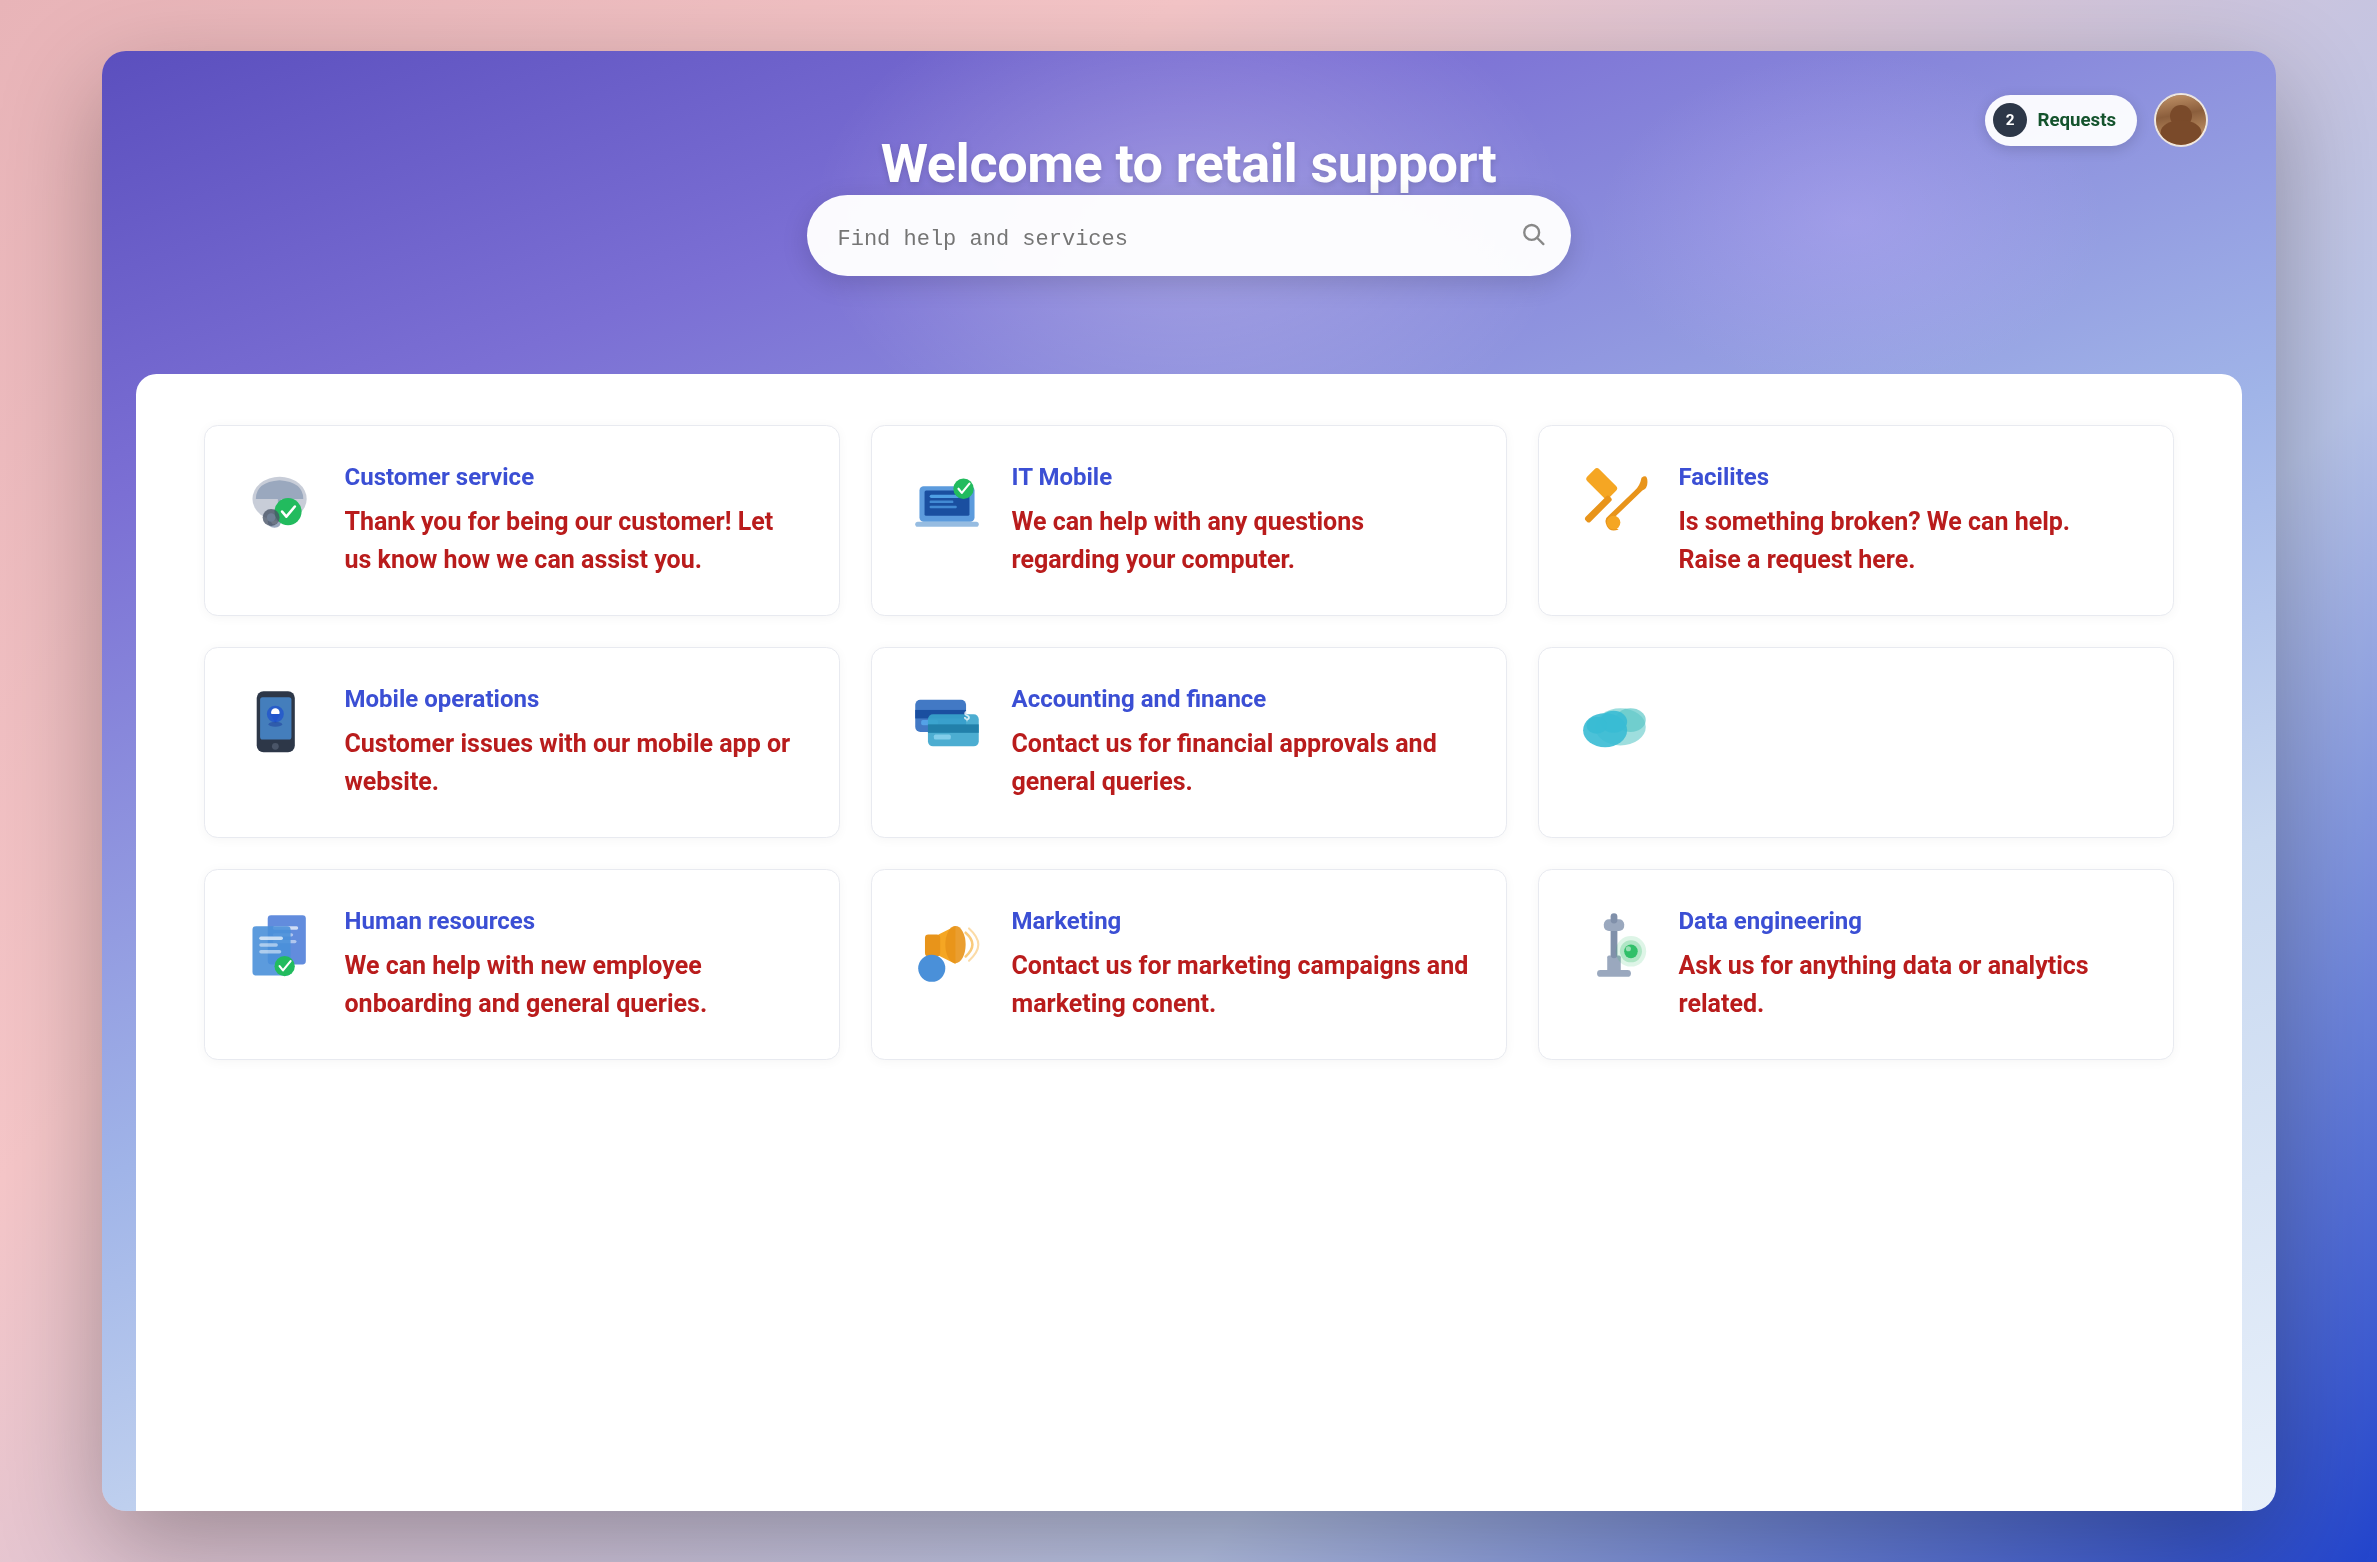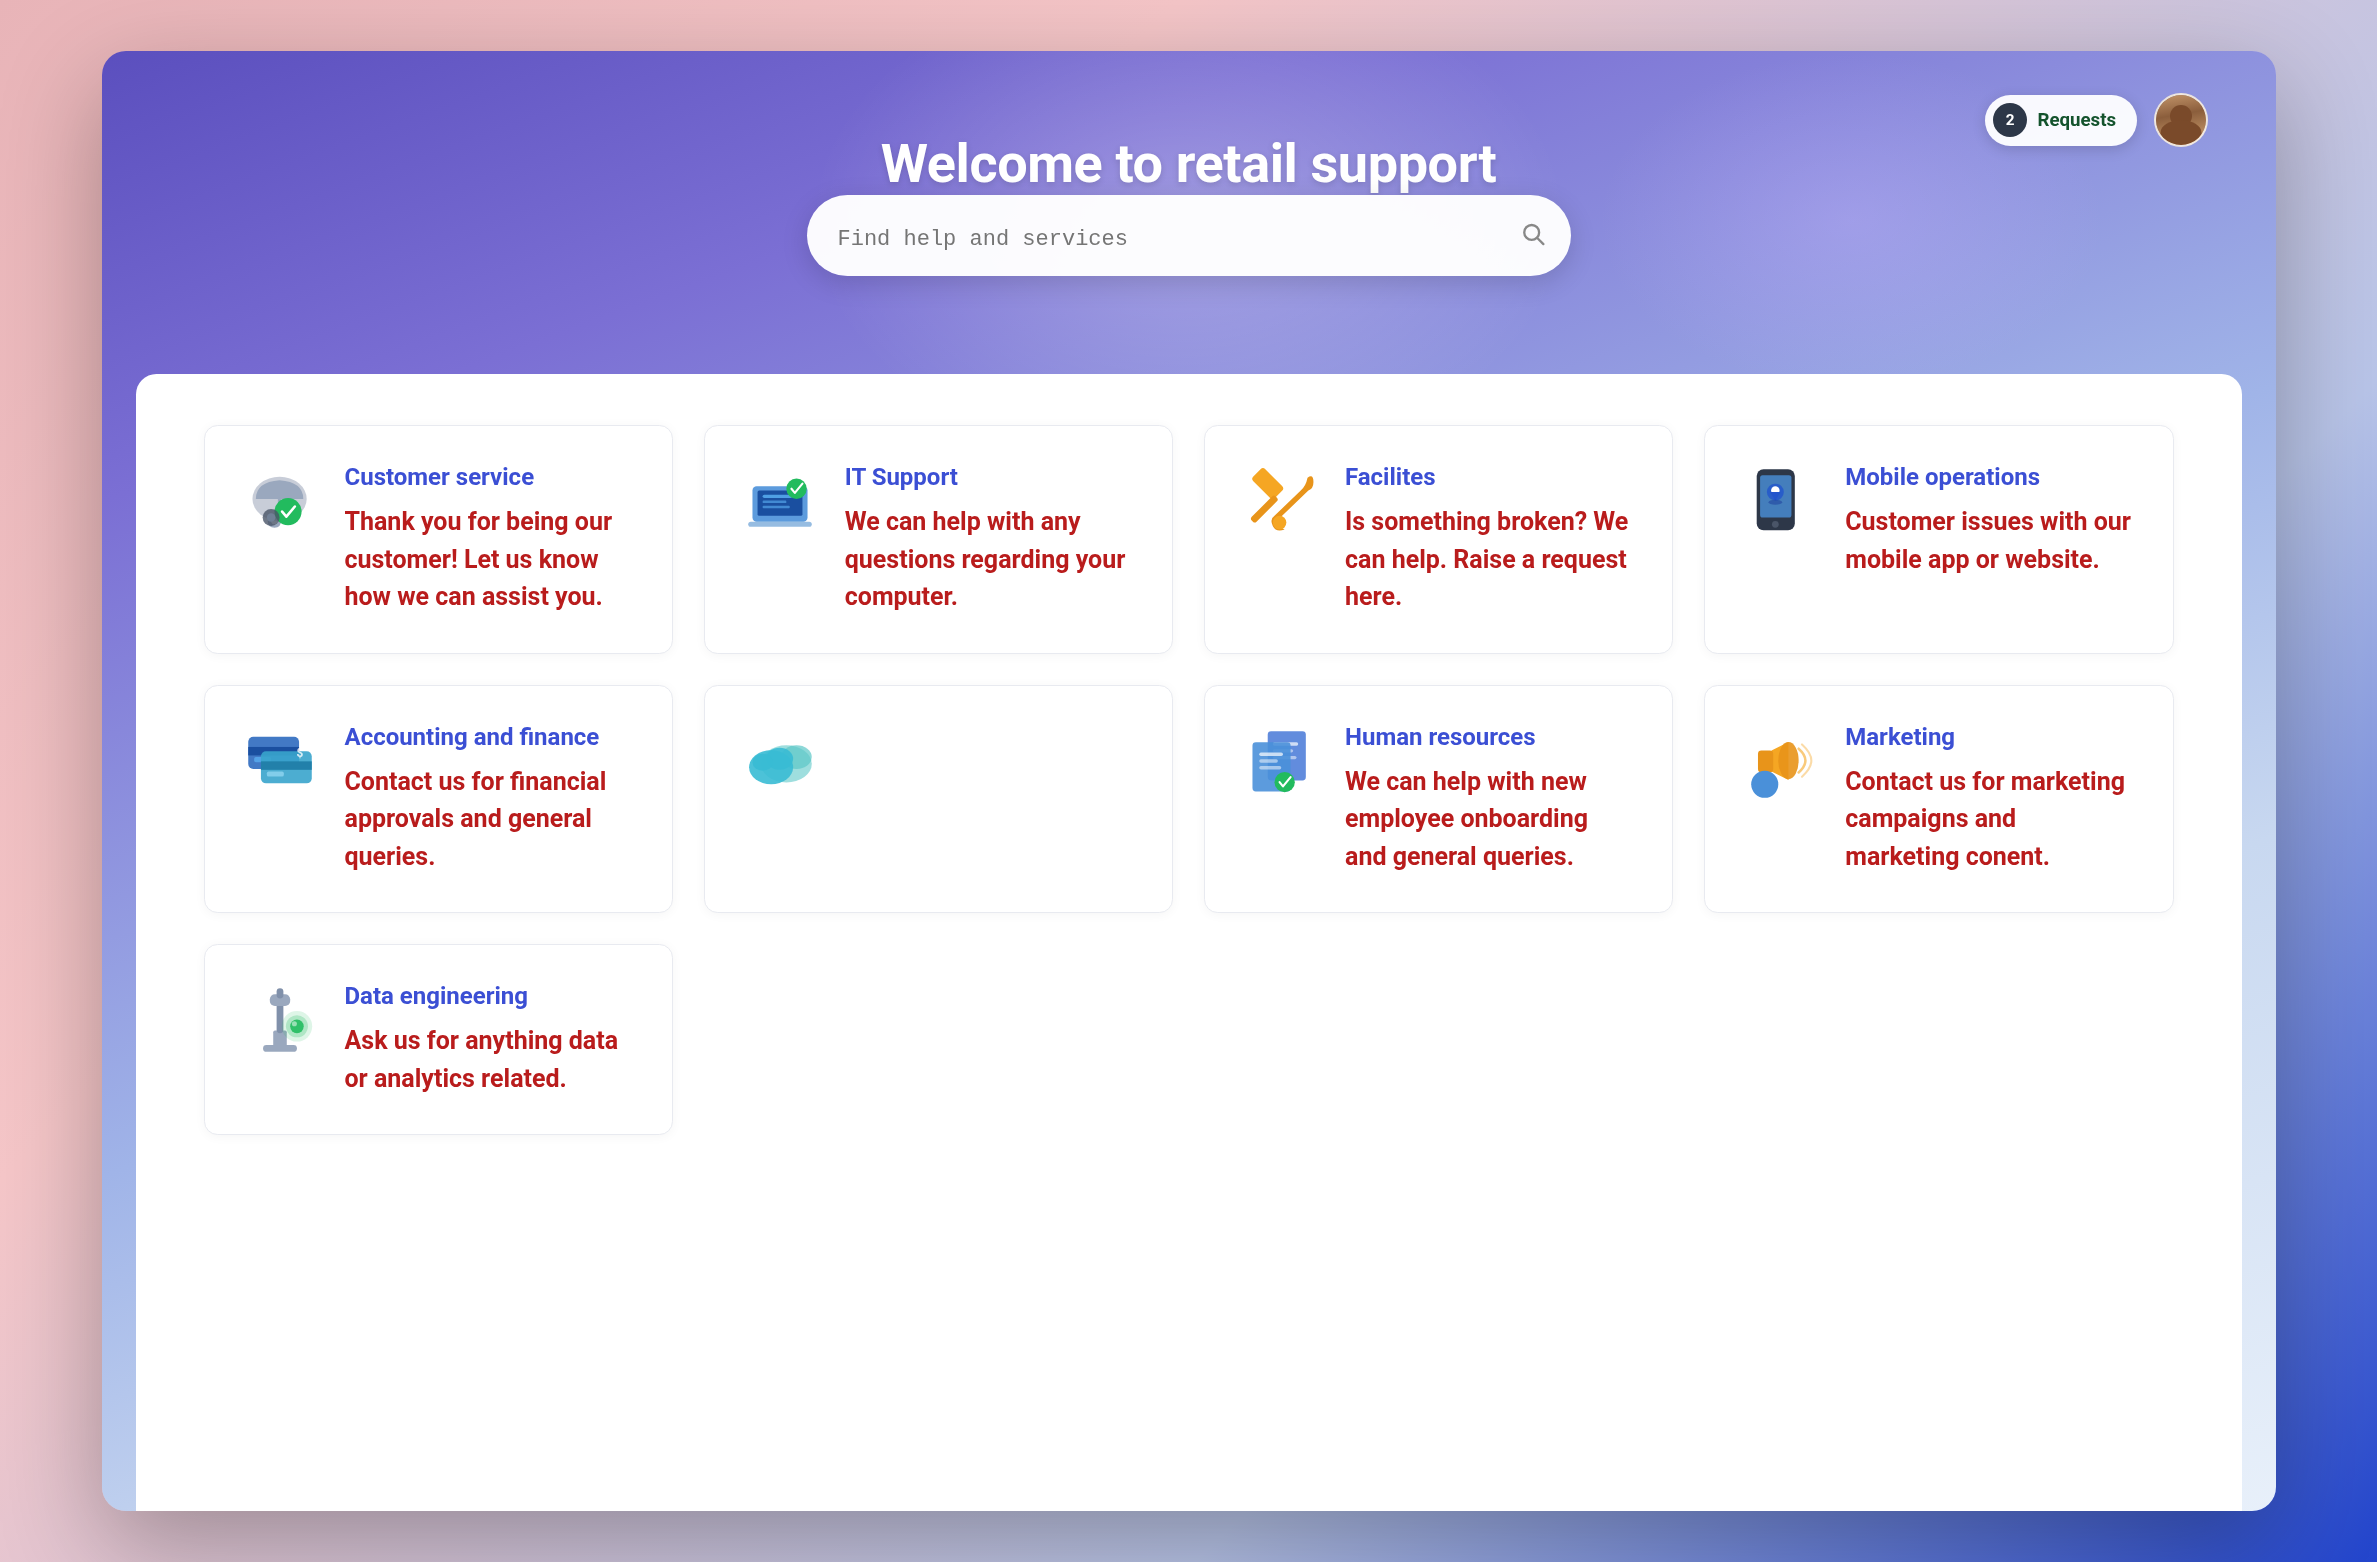--- a/index.html
+++ b/index.html
@@ -189,21 +189,21 @@
       border-radius: 20.4px 20.4px 0 0;
       margin: 0 34px;
       padding: 51px 68px;
       flex: 1;
       position: relative;
       z-index: 1;
     }
 
     .cards-grid {
       display: grid;
-      grid-template-columns: repeat(4, 1fr);
+      grid-template-columns: repeat(3, 1fr);
       gap: 31px;
     }
 
     .card {
       background: white;
       border: 1.3px solid #e8eaf0;
       border-radius: 13.6px;
       padding: 37px 37px;
       display: flex;
       align-items: flex-start;
@@ -342,21 +342,21 @@
               <rect x="22" y="42" width="28" height="3" rx="1" fill="#5db3f5" opacity="0.6"></rect>
               <rect x="22" y="48" width="32" height="3" rx="1" fill="#5db3f5" opacity="0.6"></rect>
 
               <rect x="5" y="67" width="75" height="6" rx="3" fill="#6aa0d4" opacity="0.7"></rect>
 
               <circle cx="62" cy="28" r="12" fill="#22bb5e"></circle>
               <polyline points="56,28 60,33 69,22" fill="none" stroke="white" stroke-width="2.5" stroke-linecap="round" stroke-linejoin="round"></polyline>
             </svg>
           </div>
           <div class="card-text">
-            <div class="card-title">IT Support</div>
+            <div class="card-title">IT Mobile</div>
             <div class="card-desc">We can help with any questions regarding your computer.</div>
           </div>
         </div>
 
         <div class="card">
           <div class="card-icon icon-facilities">
             <svg viewBox="0 0 85 85" width="72" height="72">
 
               <rect x="10" y="12" width="36" height="20" rx="4" fill="#f5a623" transform="rotate(45 28 22)"></rect>
               <rect x="20" y="32" width="8" height="40" rx="3" fill="#e8941a" transform="rotate(45 24 52)"></rect>

